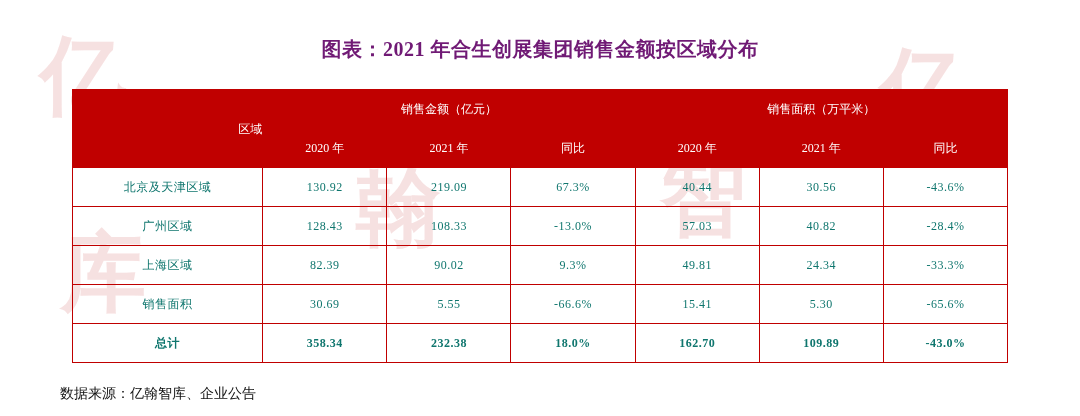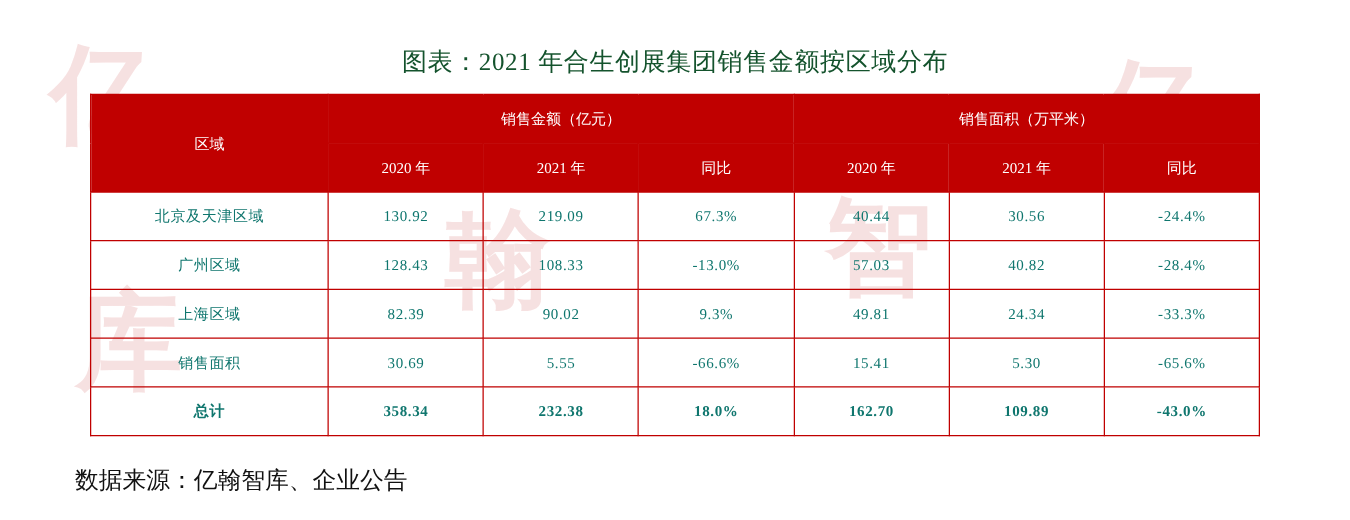--- a/index.html
+++ b/index.html
@@ -38,22 +38,23 @@
     width: 1080px;
     height: 416px;
     box-sizing: border-box;
   }
 
   .chart-title {
     text-align: center;
     font-size: 20px;
     letter-spacing: 0.5px;
     padding-top: 36px;
-    padding-bottom: 12px;
-    color: #14532d;
+    padding-bottom: 26px;
+    color: #701a75;
+    font-weight: bold;
   }
 
   .table-wrap {
     padding: 0 72px;
   }
 
   table.data-table {
     border-collapse: collapse;
     width: 936px;
     table-layout: fixed;
@@ -72,20 +73,21 @@
   }
 
   thead th {
     background: #c00000;
     color: #ffffff;
     font-weight: normal;
     border-color: #ffffff;
   }
   thead th.region-head {
     border-left-color: #c00000;
+    text-align: right;
   }
   thead tr:first-child th:last-child,
   thead tr:last-child th:last-child {
     border-right-color: #c00000;
   }
   thead tr:first-child th {
     border-top-color: #c00000;
   }
 
   tbody td {
@@ -95,21 +97,21 @@
   }
   tbody tr.total-row td {
     font-weight: bold;
   }
 
   .col-region { width: 190px; }
   .col-num    { width: 124px; }
 
   .source-note {
     padding: 22px 0 0 60px;
-    font-size: 19px;
+    font-size: 14px;
     color: #111;
   }
 </style>
 </head>
 <body>
 
 <div class="watermark wm1">亿</div>
 <div class="watermark wm2">翰</div>
 <div class="watermark wm3">智</div>
 <div class="watermark wm4">库</div>
@@ -146,21 +148,21 @@
         </tr>
       </thead>
       <tbody>
         <tr>
           <td>北京及天津区域</td>
           <td>130.92</td>
           <td>219.09</td>
           <td>67.3%</td>
           <td>40.44</td>
           <td>30.56</td>
-          <td>-24.4%</td>
+          <td>-43.6%</td>
         </tr>
         <tr>
           <td>广州区域</td>
           <td>128.43</td>
           <td>108.33</td>
           <td>-13.0%</td>
           <td>57.03</td>
           <td>40.82</td>
           <td>-28.4%</td>
         </tr>

